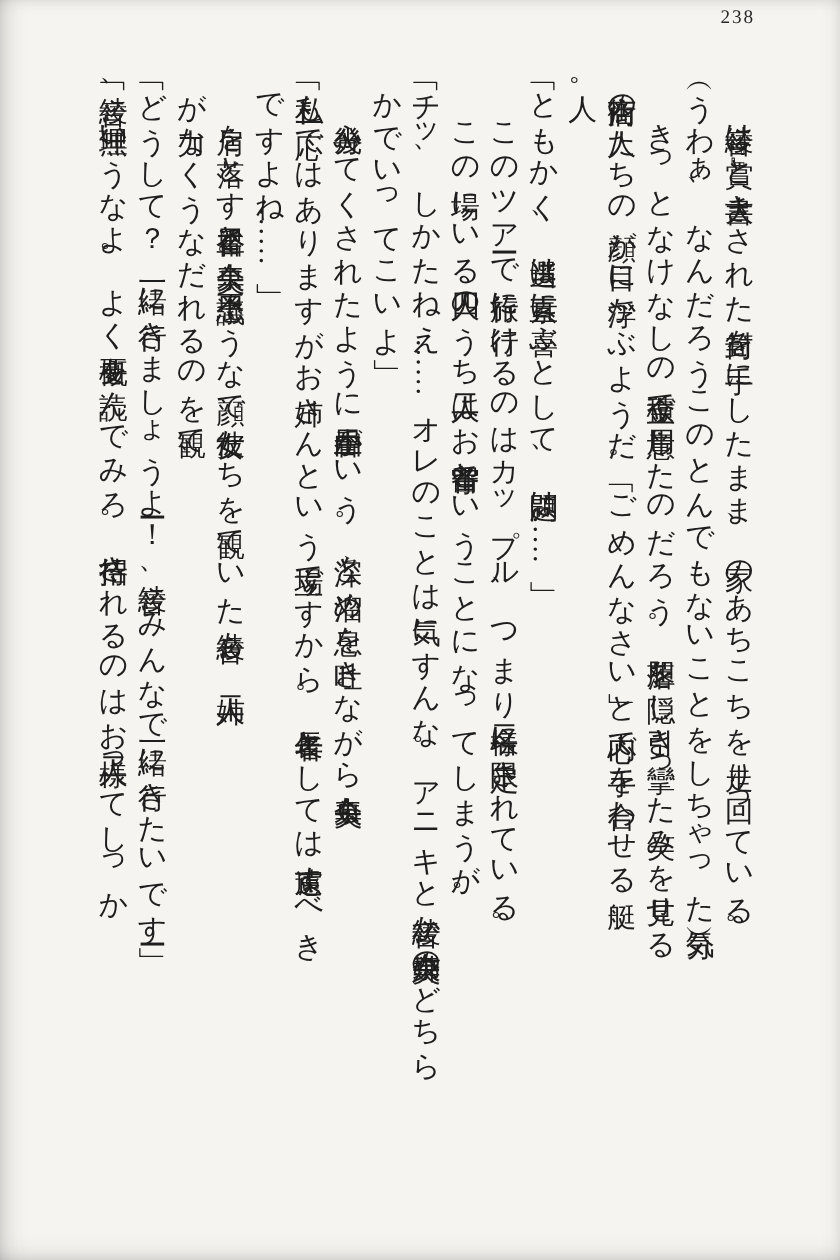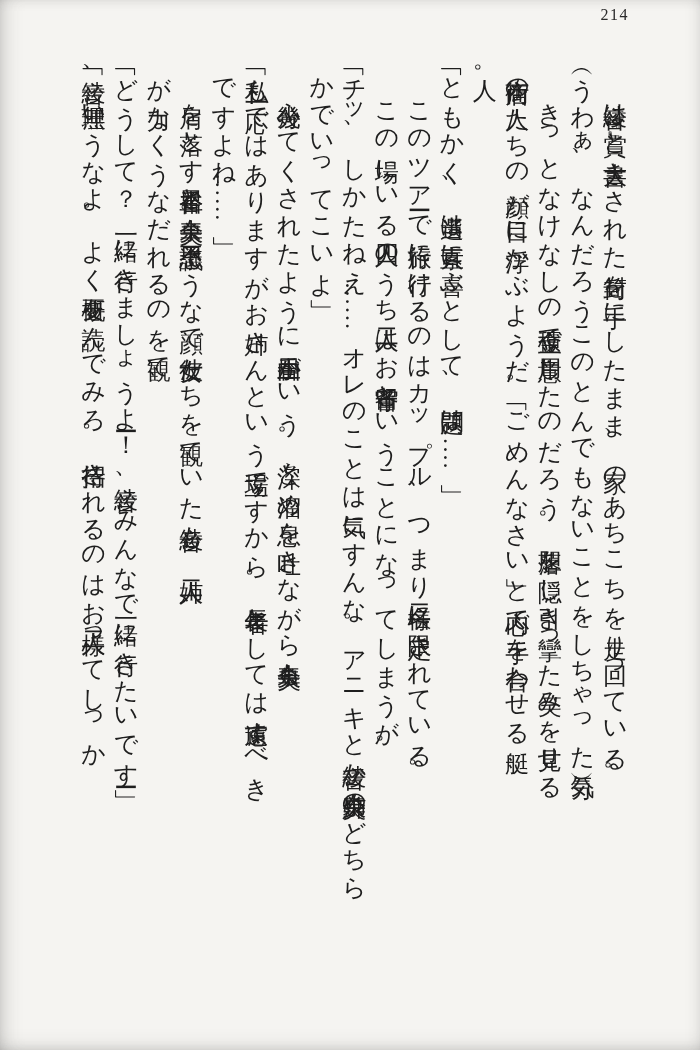--- a/index.html
+++ b/index.html
@@ -57,21 +57,21 @@
     white-space: nowrap;
   }
   .text-block p.line.indent {
     text-indent: 25px;        
   }
 </style>
 </head>
 <body>
 
 <div class="page">
-  <div class="page-number">214</div>
+  <div class="page-number">238</div>
   <div class="text-block">
       <p class="line indent">綾音は『賞』と大書きされた封筒を手にしたまま、家のあちこちを走り回っている。</p>
       <p class="line">（うわぁ、なんだろうこのとんでもないことをしちゃった気分）</p>
       <p class="line indent">きっとなけなしの積立金で用意したのだろう。落胆を隠し引き攣った笑みを見せる</p>
       <p class="line">商店街の人たちの顔が目に浮かぶようだ。「ごめんなさい」と内心で手を合わせる艇</p>
       <p class="line">人。</p>
       <p class="line">「ともかく、当選は素直に喜ぶとして、問題は……」</p>
       <p class="line indent">このツアーで旅行に行けるのはカップル、つまり二名様に限定されている。</p>
       <p class="line indent">この場にいる四人のうち二人はお留守番ということになってしまうが。</p>
       <p class="line">「チッ、しかたねえ……オレのことは気にすんな。アニキと綾音か奈央美姉のどちら</p>

